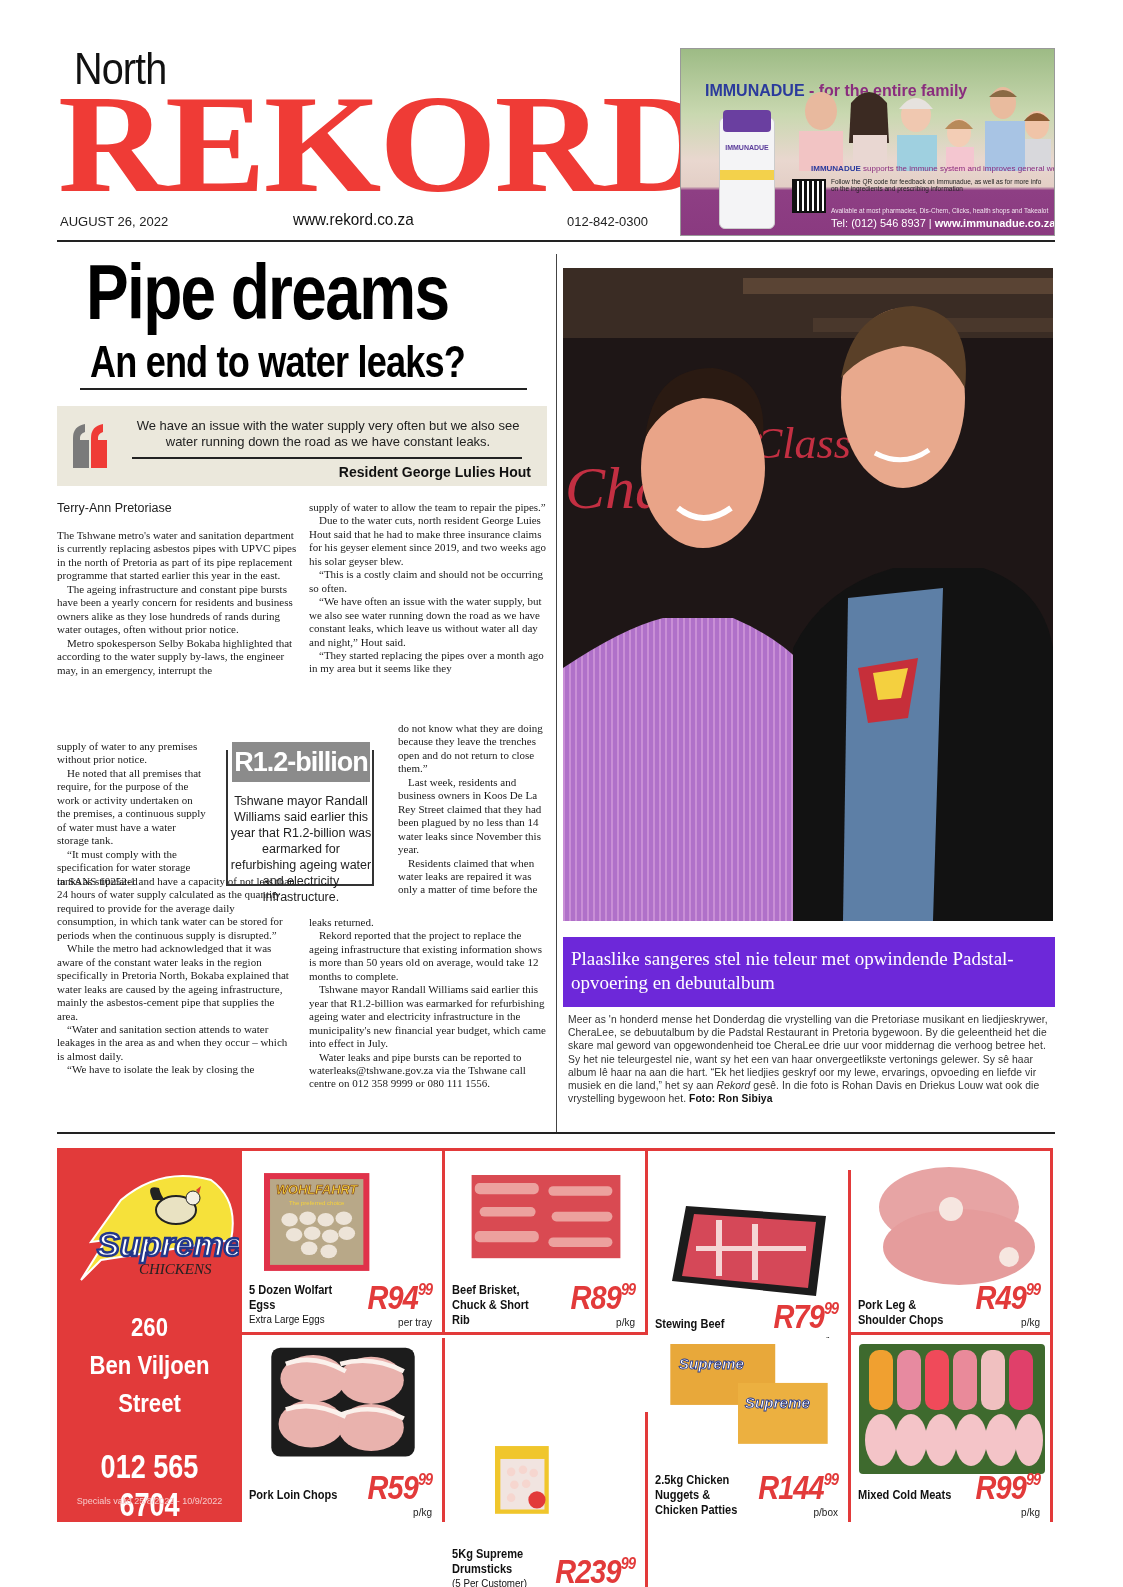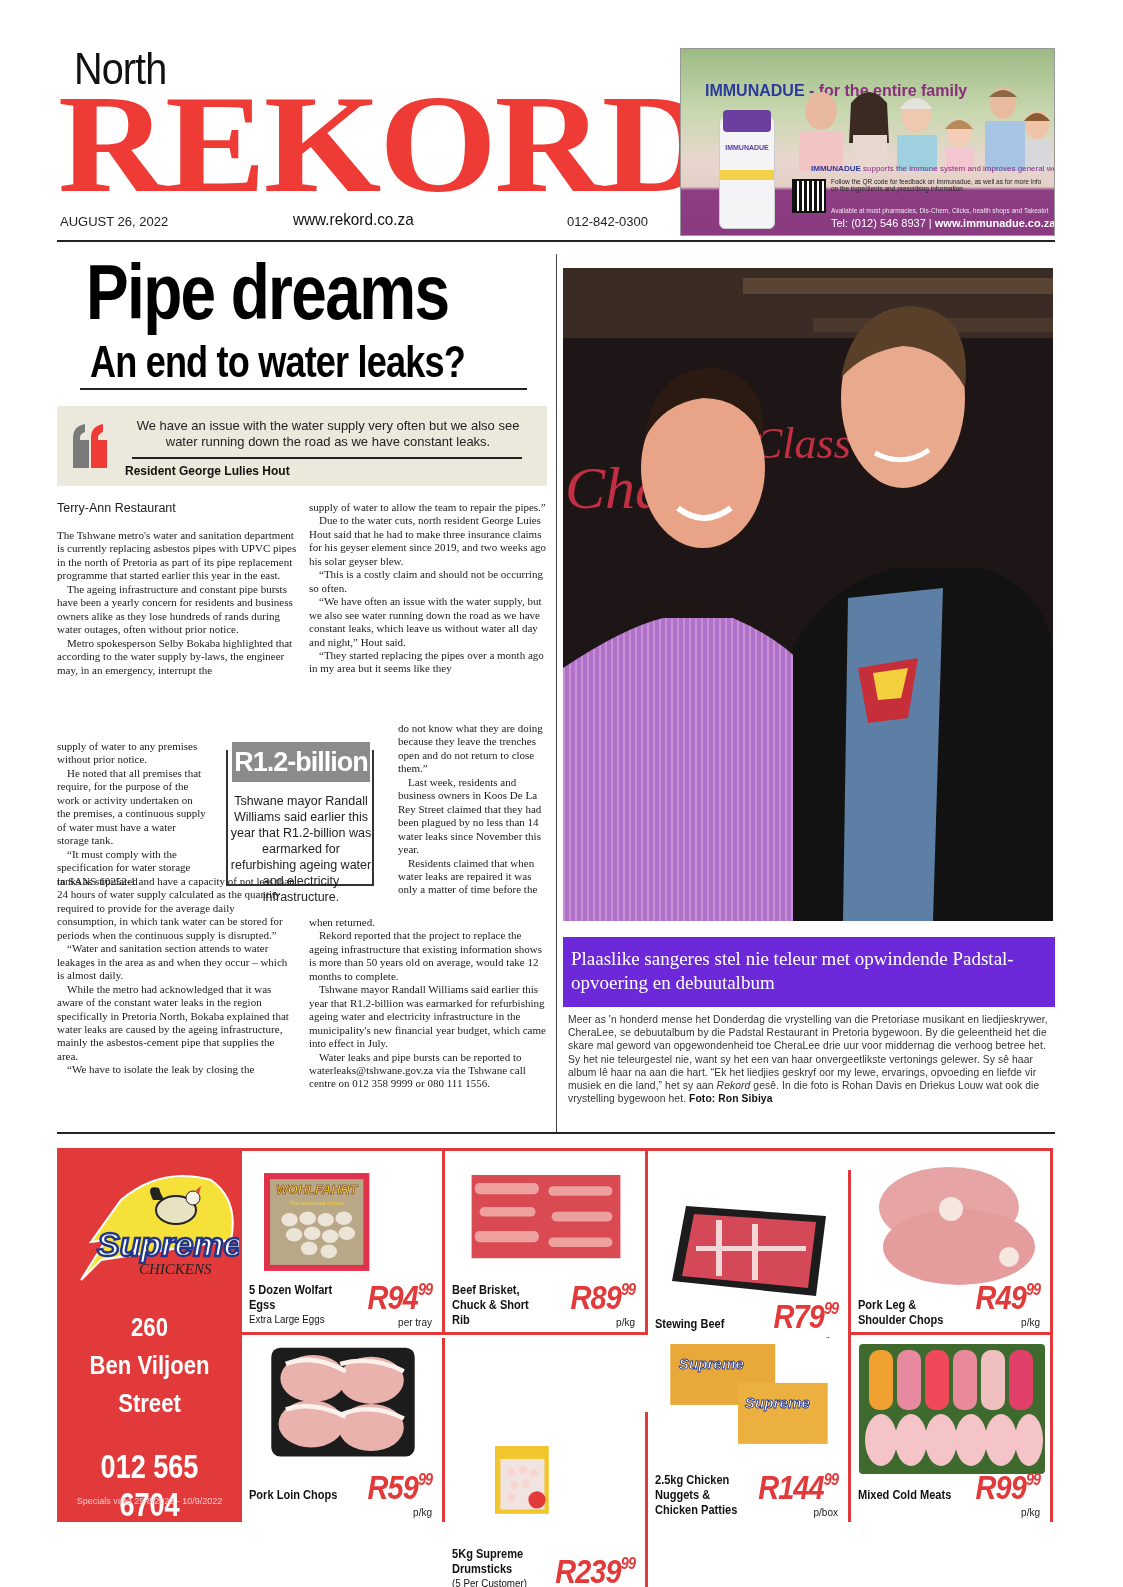--- a/index.html
+++ b/index.html
@@ -35,21 +35,21 @@
   
   .hl1 { position: absolute; left: 86px; top: 250px; font-family: "Liberation Sans", sans-serif; font-weight: bold; font-size: 78px; letter-spacing: -2px; line-height: 84px; transform: scaleX(0.82); transform-origin: left; color: #000; }
   .hl2 { position: absolute; left: 90px; top: 338px; font-family: "Liberation Sans", sans-serif; font-weight: bold; font-size: 44px; letter-spacing: -1px; line-height: 48px; transform: scaleX(0.82); transform-origin: left; color: #000; }
   .hl-rule { position: absolute; left: 80px; top: 388px; width: 447px; height: 2px; background: #222; }
 
   
   .pq { position: absolute; left: 57px; top: 406px; width: 490px; height: 80px; background: #ebe8dc; }
   .pq-mark { position: absolute; left: 14px; top: 16px; width: 36px; height: 46px; }
   .pq-text { position: absolute; left: 68px; top: 12px; width: 406px; text-align: center; font-family: "Liberation Sans", sans-serif; font-size: 13px; line-height: 16px; color: #222; }
   .pq-rule { position: absolute; left: 75px; top: 51px; width: 390px; height: 1.5px; background: #222; }
-  .pq-attr { position: absolute; left: 68px; top: 58px; width: 406px; text-align: left; font-family: "Liberation Sans", sans-serif; font-weight: bold; font-size: 12px; color: #111; }
+  .pq-attr { position: absolute; left: 68px; top: 58px; width: 406px; text-align: right; font-family: "Liberation Sans", sans-serif; font-weight: bold; font-size: 14px; color: #111; }
 
   
   .byline { position: absolute; left: 57px; top: 501px; font-family: "Liberation Sans", sans-serif; font-size: 12.5px; color: #222; }
   .col { position: absolute; font-family: "Liberation Serif", serif; font-size: 11px; line-height: 13.45px; color: #1a1a1a; text-align: left; }
   .col p { text-indent: 10px; }
   .col p.noind { text-indent: 0; }
   .col1a { left: 57px; top: 529px; width: 240px; }
   .col1b { left: 57px; top: 740px; width: 150px; }
   .col1c { left: 57px; top: 875px; width: 240px; }
   .col2a { left: 309px; top: 501px; width: 240px; }
@@ -138,52 +138,52 @@
 <div class="pq">
   <svg class="pq-mark" viewBox="0 0 36 46">
     <path d="M2 16 Q2 4 14 2 L14 10 Q8 12 9 18 L18 18 L18 46 L2 46Z" fill="#7a7a7a"></path>
     <path d="M20 16 Q20 4 32 2 L32 10 Q26 12 27 18 L36 18 L36 46 L20 46Z" fill="#ef3b36"></path>
   </svg>
   <div class="pq-text">We have an issue with the water supply very often but we also see water running down the road as we have constant leaks.</div>
   <div class="pq-rule"></div>
   <div class="pq-attr">Resident George Lulies Hout</div>
 </div>
 
-<div class="byline">Terry-Ann Restaurant</div>
+<div class="byline">Terry-Ann Pretoriase</div>
 
 <div class="col col1a">
   <p class="noind">The Tshwane metro's water and sanitation department is currently replacing asbestos pipes with UPVC pipes in the north of Pretoria as part of its pipe replacement programme that started earlier this year in the east.</p>
   <p>The ageing infrastructure and constant pipe bursts have been a yearly concern for residents and business owners alike as they lose hundreds of rands during water outages, often without prior notice.</p>
   <p>Metro spokesperson Selby Bokaba highlighted that according to the water supply by-laws, the engineer may, in an emergency, interrupt the</p>
 </div>
 <div class="col col1b">
   <p class="noind">supply of water to any premises without prior notice.</p>
   <p>He noted that all premises that require, for the purpose of the work or activity undertaken on the premises, a continuous supply of water must have a water storage tank.</p>
   <p>“It must comply with the specification for water storage tanks as stipulated</p>
 </div>
 <div class="col col1c">
   <p class="noind">in SANS 10252-1 and have a capacity of not less than 24 hours of water supply calculated as the quantity required to provide for the average daily consumption, in which tank water can be stored for periods when the continuous supply is disrupted.”</p>
+  <p>While the metro had acknowledged that it was aware of the constant water leaks in the region specifically in Pretoria North, Bokaba explained that water leaks are caused by the ageing infrastructure, mainly the asbestos-cement pipe that supplies the area.</p>
   <p>“Water and sanitation section attends to water leakages in the area as and when they occur – which is almost daily.</p>
-  <p>While the metro had acknowledged that it was aware of the constant water leaks in the region specifically in Pretoria North, Bokaba explained that water leaks are caused by the ageing infrastructure, mainly the asbestos-cement pipe that supplies the area.</p>
   <p>“We have to isolate the leak by closing the</p>
 </div>
 <div class="col col2a">
   <p class="noind">supply of water to allow the team to repair the pipes.”</p>
   <p>Due to the water cuts, north resident George Luies Hout said that he had to make three insurance claims for his geyser element since 2019, and two weeks ago his solar geyser blew.</p>
   <p>“This is a costly claim and should not be occurring so often.</p>
   <p>“We have often an issue with the water supply, but we also see water running down the road as we have constant leaks, which leave us without water all day and night,” Hout said.</p>
   <p>“They started replacing the pipes over a month ago in my area but it seems like they</p>
 </div>
 <div class="col col2b">
   <p class="noind">do not know what they are doing because they leave the trenches open and do not return to close them.”</p>
   <p>Last week, residents and business owners in Koos De La Rey Street claimed that they had been plagued by no less than 14 water leaks since November this year.</p>
   <p>Residents claimed that when water leaks are repaired it was only a matter of time before the</p>
 </div>
 <div class="col col2c">
-  <p class="noind">when returned.</p>
+  <p class="noind">leaks returned.</p>
   <p>Rekord reported that the project to replace the ageing infrastructure that existing information shows is more than 50 years old on average, would take 12 months to complete.</p>
   <p>Tshwane mayor Randall Williams said earlier this year that R1.2-billion was earmarked for refurbishing ageing water and electricity infrastructure in the municipality's new financial year budget, which came into effect in July.</p>
   <p>Water leaks and pipe bursts can be reported to waterleaks@tshwane.gov.za via the Tshwane call centre on 012 358 9999 or 080 111 1556.</p>
 </div>
 
 <div class="fact"></div>
 <div class="fact-head">R1.2-billion</div>
 <div class="fact-text">Tshwane mayor Randall Williams said earlier this year that R1.2-billion was earmarked for refurbishing ageing water and electricity infrastructure.</div>
 
 <div class="vdiv"></div>

